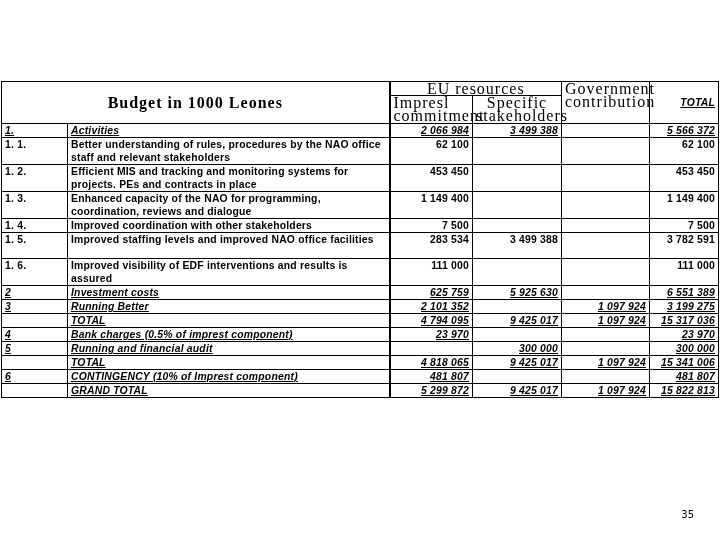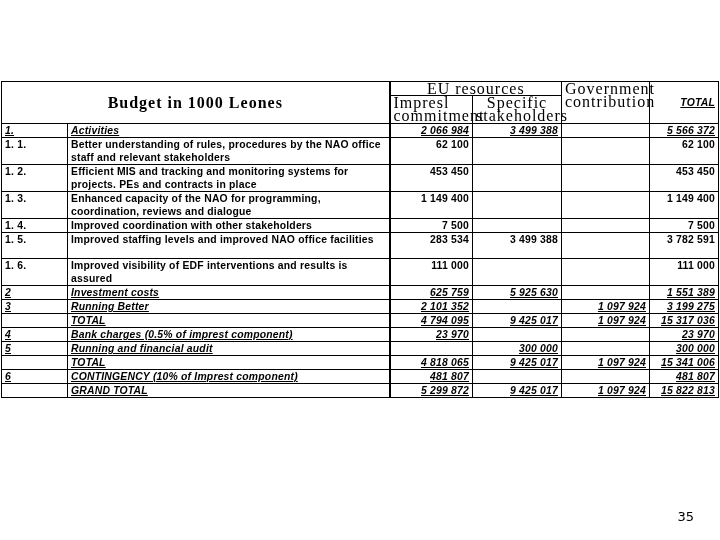--- a/index.html
+++ b/index.html
@@ -5,21 +5,21 @@
   html, body { margin:0; padding:0; }
   body { width:720px; height:540px; background:#ffffff; position:relative; overflow:hidden; font-family:"Liberation Sans", sans-serif; color:#000; }
   .sheet { position:absolute; left:1px; top:81px; width:717px; border-collapse:collapse; table-layout:fixed; }
   .sheet td { border:1px solid #000; padding:0 3px; font-size:10.4px; line-height:13px; vertical-align:top; font-weight:bold; letter-spacing:0.2px; }
   .sheet td.num { text-align:right; padding-right:3px; }
   .sheet .hdr { font-family:"Liberation Serif", serif; font-weight:normal; font-size:16px; letter-spacing:1px; }
   .sheet .hdr.center { text-align:center; }
   .sheet .col-divider { border-right:2px solid #000;font-weight:bold; }
   .it { font-style:italic; }
   .ul { text-decoration:underline; }
-  .page-number { position:absolute; right:26px; top:509px; font-size:13px; color:#000; font-family:"DejaVu Sans", sans-serif; }
+  .page-number { position:absolute; right:26px; top:509px; font-size:10px; color:#000; font-family:"DejaVu Sans", sans-serif; }
   .row-h1 td { height:12px; }
   .row-h2 td { height:25px; }
 </style>
 </head>
 <body>
 
 <table class="sheet">
   <colgroup>
     <col style="width:66px">
     <col style="width:322px">
@@ -95,21 +95,21 @@
     <td class="num"></td>
     <td class="num"></td>
     <td class="num">111 000</td>
   </tr>
   <tr class="row-h1">
     <td class="it ul">2</td>
     <td class="it ul col-divider">Investment costs</td>
     <td class="num it ul">625 759</td>
     <td class="num it ul">5 925 630</td>
     <td class="num it ul"></td>
-    <td class="num it ul">1 551 389</td>
+    <td class="num it ul">6 551 389</td>
   </tr>
   <tr class="row-h1">
     <td class="it ul">3</td>
     <td class="it ul col-divider">Running Better</td>
     <td class="num it ul">2 101 352</td>
     <td class="num it ul"></td>
     <td class="num it ul">1 097 924</td>
     <td class="num it ul">3 199 275</td>
   </tr>
   <tr class="row-h1">

